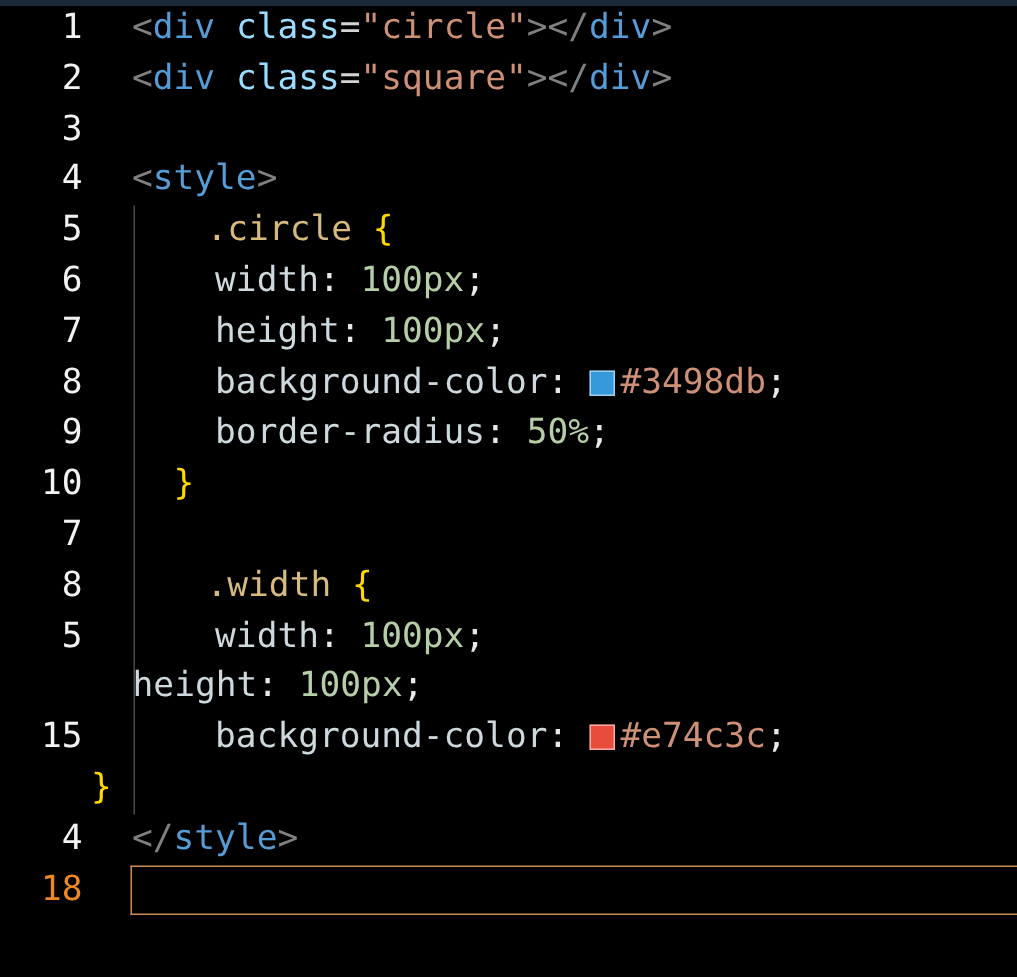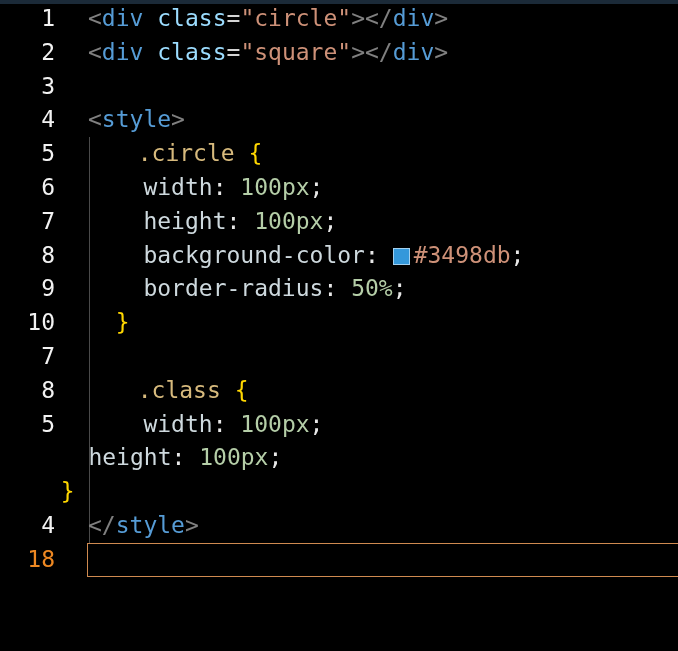--- a/index.html
+++ b/index.html
@@ -59,21 +59,22 @@
         <div class="line"><span class="gutter">2</span><span class="code"><span class="tok-bracket">&lt;</span><span class="tok-tag">div</span><span class="tok-plain"> </span><span class="tok-attr">class</span><span class="tok-operator">=</span><span class="tok-string">"square"</span><span class="tok-bracket">&gt;&lt;/</span><span class="tok-tag">div</span><span class="tok-bracket">&gt;</span></span></div>
         <div class="line"><span class="gutter">3</span><span class="code"></span></div>
         <div class="line"><span class="gutter">4</span><span class="code"><span class="tok-bracket">&lt;</span><span class="tok-tag">style</span><span class="tok-bracket">&gt;</span></span></div>
         <div class="line"><span class="gutter">5</span><span class="code"><span class="tok-plain">  </span><span class="tok-selector">.circle</span><span class="tok-plain"> </span><span class="tok-brace">{</span></span></div>
         <div class="line"><span class="gutter">6</span><span class="code"><span class="tok-plain">    </span><span class="tok-property">width</span><span class="tok-punct">:</span><span class="tok-plain"> </span><span class="tok-value">100px</span><span class="tok-punct">;</span></span></div>
         <div class="line"><span class="gutter">7</span><span class="code"><span class="tok-plain">    </span><span class="tok-property">height</span><span class="tok-punct">:</span><span class="tok-plain"> </span><span class="tok-value">100px</span><span class="tok-punct">;</span></span></div>
         <div class="line"><span class="gutter">8</span><span class="code"><span class="tok-plain">    </span><span class="tok-property">background-color</span><span class="tok-punct">:</span><span class="tok-plain"> </span><span class="swatch" style="background: rgb(52, 152, 219);"></span><span class="tok-hex">#3498db</span><span class="tok-punct">;</span></span></div>
         <div class="line"><span class="gutter">9</span><span class="code"><span class="tok-plain">    </span><span class="tok-property">border-radius</span><span class="tok-punct">:</span><span class="tok-plain"> </span><span class="tok-value">50%</span><span class="tok-punct">;</span></span></div>
         <div class="line"><span class="gutter">10</span><span class="code"><span class="tok-plain">  </span><span class="tok-brace">}</span></span></div>
         <div class="line"><span class="gutter">7</span><span class="code"></span></div>
-        <div class="line"><span class="gutter">8</span><span class="code"><span class="tok-plain">  </span><span class="tok-selector">.class</span><span class="tok-plain"> </span><span class="tok-brace">{</span></span></div>
+        <div class="line"><span class="gutter">8</span><span class="code"><span class="tok-plain">  </span><span class="tok-selector">.width</span><span class="tok-plain"> </span><span class="tok-brace">{</span></span></div>
         <div class="line"><span class="gutter">5</span><span class="code"><span class="tok-plain">    </span><span class="tok-property">width</span><span class="tok-punct">:</span><span class="tok-plain"> </span><span class="tok-value">100px</span><span class="tok-punct">;</span></span></div>
         <div class="line"><span class="code"><span class="tok-plain">    </span><span class="tok-property">height</span><span class="tok-punct">:</span><span class="tok-plain"> </span><span class="tok-value">100px</span><span class="tok-punct">;</span></span></div>
+        <div class="line"><span class="gutter">15</span><span class="code"><span class="tok-plain">    </span><span class="tok-property">background-color</span><span class="tok-punct">:</span><span class="tok-plain"> </span><span class="swatch" style="background: rgb(231, 76, 60);"></span><span class="tok-hex">#e74c3c</span><span class="tok-punct">;</span></span></div>
         <div class="line"><span class="code"><span class="tok-plain">  </span><span class="tok-brace">}</span></span></div>
         <div class="line"><span class="gutter">4</span><span class="code"><span class="tok-bracket">&lt;/</span><span class="tok-tag">style</span><span class="tok-bracket">&gt;</span></span></div>
         <div class="line active"><span class="hl"></span><span class="gutter">18</span><span class="code"></span></div>
       </div>
   </div>
 </div>
 
 </body></html>

